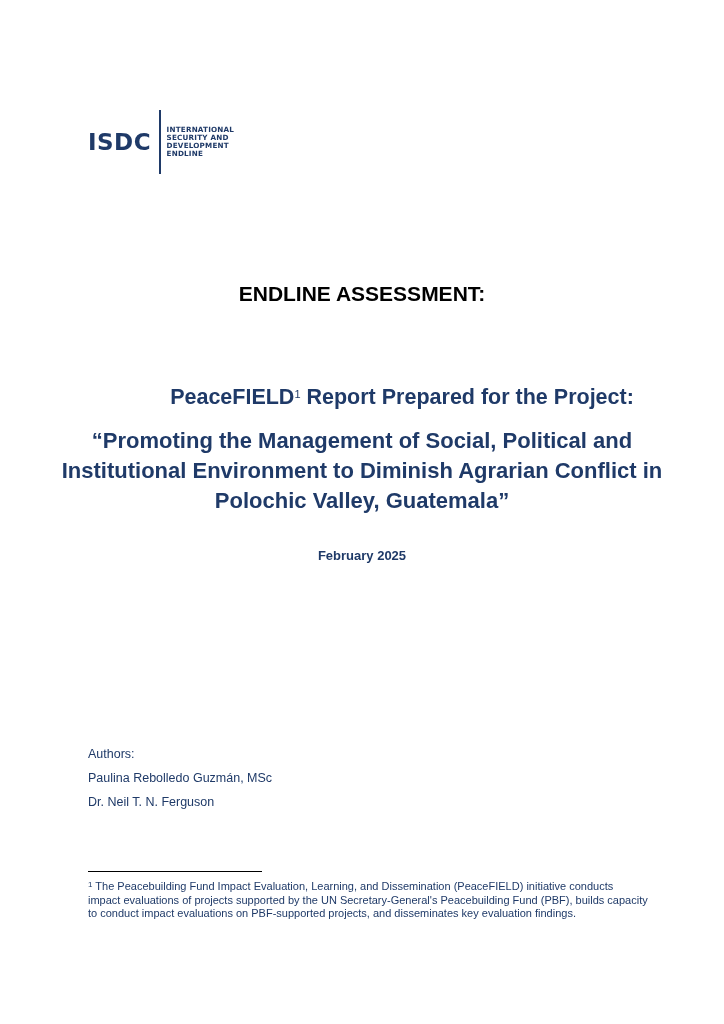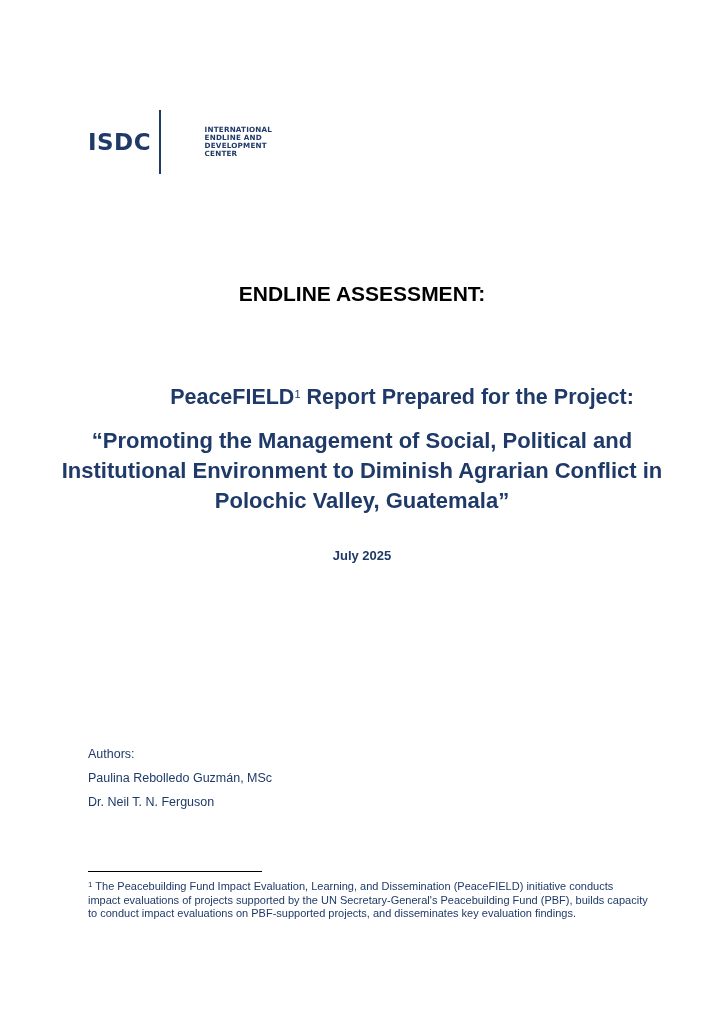--- a/index.html
+++ b/index.html
@@ -1,51 +1,51 @@
 <!DOCTYPE html>
 <html><head>
   <meta charset="utf-8">
   <style>
     html, body { margin: 0; padding: 0; background: #ffffff; }
     body { width: 724px; height: 1024px; position: relative; overflow: hidden; font-family: "Liberation Sans", sans-serif; color: #1f3a68; }
     .logo { position: absolute; left: 88px; top: 110px; height: 64px; display: flex; align-items: center; }
     .logo-mark { font-family: "DejaVu Sans", sans-serif; font-size: 23px; font-weight: bold; color: #1f3a68; letter-spacing: 0.5px; text-align: center; }
     .logo-divider { width: 1.5px; height: 64px; background: #1f3a68; margin: 0 6px 0 8px; }
-    .logo-text { font-family: "DejaVu Sans", sans-serif; font-size: 7.2px; font-weight: bold; line-height: 8px; color: #1f3a68; letter-spacing: 0.2px; margin-left: 38px; }
+    .logo-text { font-family: "DejaVu Sans", sans-serif; font-size: 7.2px; font-weight: bold; line-height: 8px; color: #1f3a68; letter-spacing: 0.2px; }
     .title1 { position: absolute; top: 282px; left: 0; width: 724px; text-align: center; font-size: 21px; font-weight: bold; color: #000000; }
     .title2 { position: absolute; top: 385px; left: 0; width: 724px; text-align: center; font-size: 21.5px; font-weight: bold; color: #1f3a68; padding-left: 40px; }
     .title2 sup { font-size: 11px; vertical-align: 6px; font-weight: normal; }
     .project { position: absolute; top: 426px; left: 60px; width: 604px; text-align: center; font-size: 22px; font-weight: bold; line-height: 30px; color: #1f3a68; }
     .date { position: absolute; top: 548px; left: 0; width: 724px; text-align: center; font-size: 13px; font-weight: bold; color: #1f3a68; }
     .authors { position: absolute; top: 730px; left: 88px; font-size: 12.5px; color: #1f3a68; line-height: 24px; margin-top: 12px; }
     .fn-rule { position: absolute; top: 871px; left: 88px; width: 174px; height: 1px; background: #000; }
     .footnote { position: absolute; top: 878px; left: 88px; width: 560px; font-size: 11px; line-height: 13.5px; color: #1f3a68; }
     .footnote sup { font-size: 8px; vertical-align: 3px; }
   </style>
 </head>
 <body>
 
 <div class="logo">
   <span class="logo-mark">ISDC</span>
   <span class="logo-divider"></span>
   <div class="logo-text">
     <div>INTERNATIONAL</div>
-    <div>ENDLINE AND</div>
+    <div>SECURITY AND</div>
     <div>DEVELOPMENT</div>
-    <div>CENTER</div>
+    <div>ENDLINE</div>
   </div>
 </div>
 
 <div class="title1">ENDLINE ASSESSMENT:</div>
 
 <div class="title2"><span>PeaceFIELD</span><sup>1</sup><span> Report Prepared for the Project:</span></div>
 
 <div class="project">“Promoting the Management of Social, Political and Institutional Environment to Diminish Agrarian Conflict in Polochic Valley, Guatemala”</div>
 
-<div class="date">July 2025</div>
+<div class="date">February 2025</div>
 
 <div class="authors">
   <div>Authors:</div>
   <div>Paulina Rebolledo Guzmán, MSc</div>
   <div>Dr. Neil T. N. Ferguson</div>
 </div>
 
 <div class="fn-rule"></div>
 
 <div class="footnote"><sup>1</sup><span> The Peacebuilding Fund Impact Evaluation, Learning, and Dissemination (PeaceFIELD) initiative conducts impact evaluations of projects supported by the UN Secretary-General's Peacebuilding Fund (PBF), builds capacity to conduct impact evaluations on PBF-supported projects, and disseminates key evaluation findings.</span></div>

